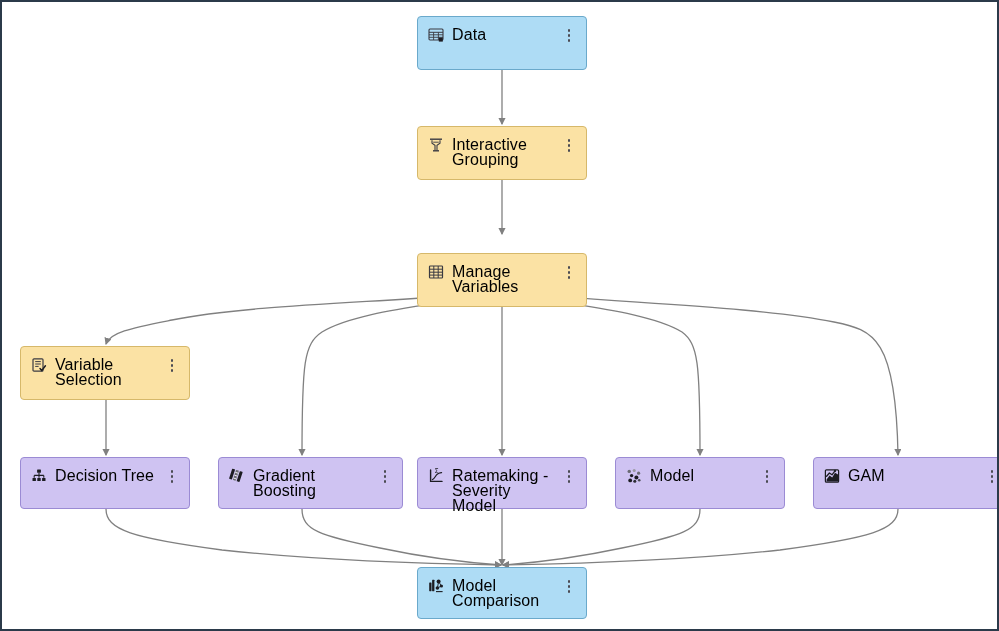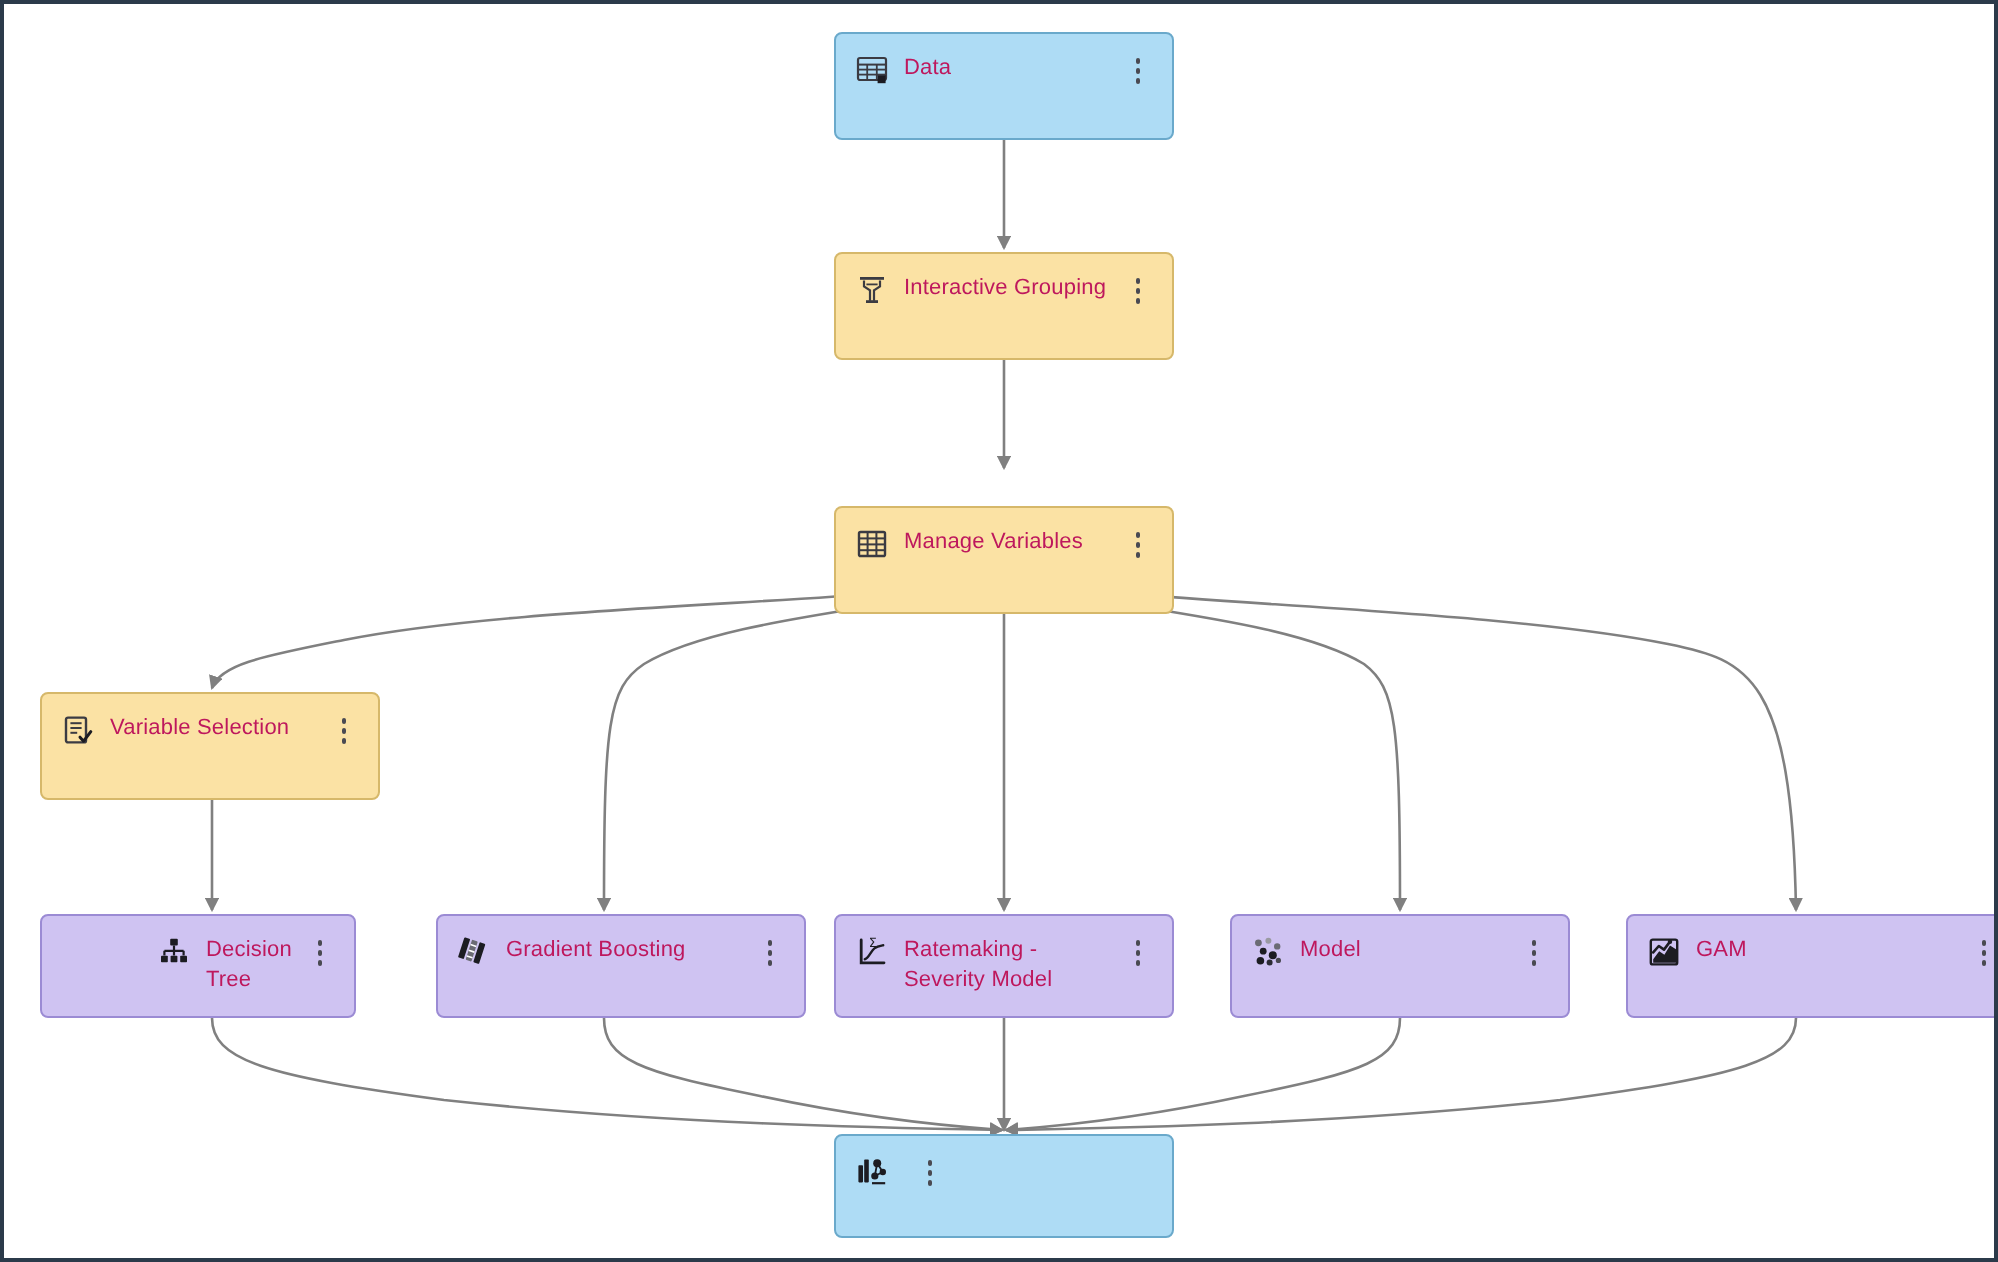--- a/index.html
+++ b/index.html
@@ -46,23 +46,23 @@
   .node .nicon {
     flex: 0 0 auto;
     width: 17px;
     height: 17px;
     margin-right: 7px;
     margin-top: 1px;
     display: block;
   }
   .node .nlabel {
     flex: 1 1 auto;
-    font-size: 11px;
+    font-size: 16px;
     line-height: 15px;
-    color: #be185d;
+    color: #000000;
     padding-top: 1px;
     word-break: normal;
     letter-spacing: 0.1px;
   }
   .node .kebab {
     flex: 0 0 auto;
     width: 14px;
     height: 17px;
     margin-left: 6px;
     display: flex;
@@ -192,21 +192,21 @@
       <path d="M9 11.6 L10.8 13.6 L14.4 8.8" fill="none" stroke="#1c1c22" stroke-width="1.5" stroke-linecap="round" stroke-linejoin="round"></path>
     </svg></span>
           <span class="nlabel">Variable Selection</span>
           <span class="kebab">
             <i></i>
             <i></i>
             <i></i>
           </span>
         </div>
       </div>
-      <div class="node purple" style="left: 18px; top: 455px; width: 158px; height: 52px; padding-left: 48px;">
+      <div class="node purple" style="left: 18px; top: 455px; width: 170px; height: 52px;">
         <div class="row">
           <span class="nicon"><svg viewBox="0 0 16 16" width="16" height="16">
       <rect x="6.1" y="1.4" width="3.8" height="3.4" rx="0.5" fill="#1c1c22"></rect>
       <path d="M8 4.8 L8 7.4 M3.2 7.4 L12.8 7.4 M3.2 7.4 L3.2 9.8 M8 7.4 L8 9.8 M12.8 7.4 L12.8 9.8" fill="none" stroke="#1c1c22" stroke-width="1.1"></path>
       <rect x="1.5" y="9.9" width="3.4" height="3.2" rx="0.4" fill="#1c1c22"></rect>
       <rect x="6.3" y="9.9" width="3.4" height="3.2" rx="0.4" fill="#1c1c22"></rect>
       <rect x="11.1" y="9.9" width="3.4" height="3.2" rx="0.4" fill="#1c1c22"></rect>
     </svg></span>
           <span class="nlabel">Decision Tree</span>
           <span class="kebab">
@@ -291,20 +291,21 @@
         <div class="row">
           <span class="nicon"><svg viewBox="0 0 16 16" width="16" height="16">
       <rect x="1.2" y="4.6" width="2.3" height="8.6" rx="0.4" fill="#1c1c22"></rect>
       <rect x="4.1" y="1.8" width="2.3" height="11.4" rx="0.4" fill="#1c1c22"></rect>
       <circle cx="10.6" cy="3.6" r="2.0" fill="#1c1c22"></circle>
       <circle cx="13.4" cy="8.0" r="1.6" fill="#1c1c22"></circle>
       <circle cx="9.4" cy="10.0" r="1.8" fill="#1c1c22"></circle>
       <path d="M10.6 3.6 L13.4 8.0 M10.6 3.6 L9.4 10.0 M9.4 10.0 L13.4 8.0" stroke="#1c1c22" stroke-width="0.9" fill="none"></path>
       <path d="M8.0 13.6 L14.6 13.6" stroke="#1c1c22" stroke-width="1.1"></path>
     </svg></span>
+          <span class="nlabel">Model Comparison</span>
           <span class="kebab">
             <i></i>
             <i></i>
             <i></i>
           </span>
         </div>
       </div>
     </div>
 
 </div>

